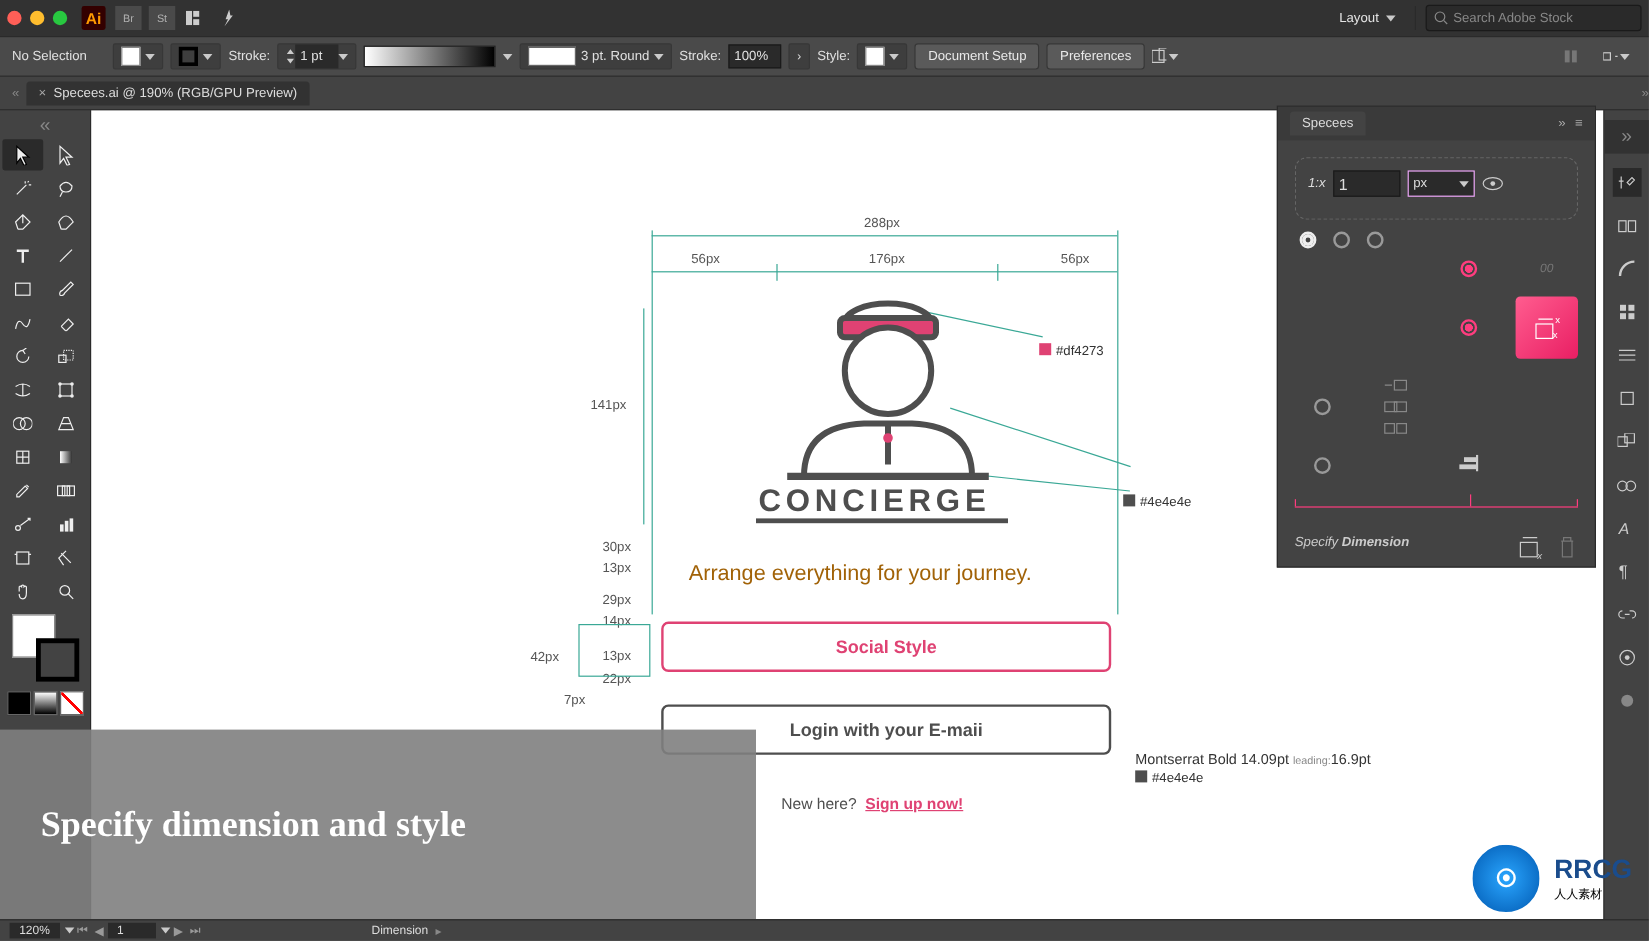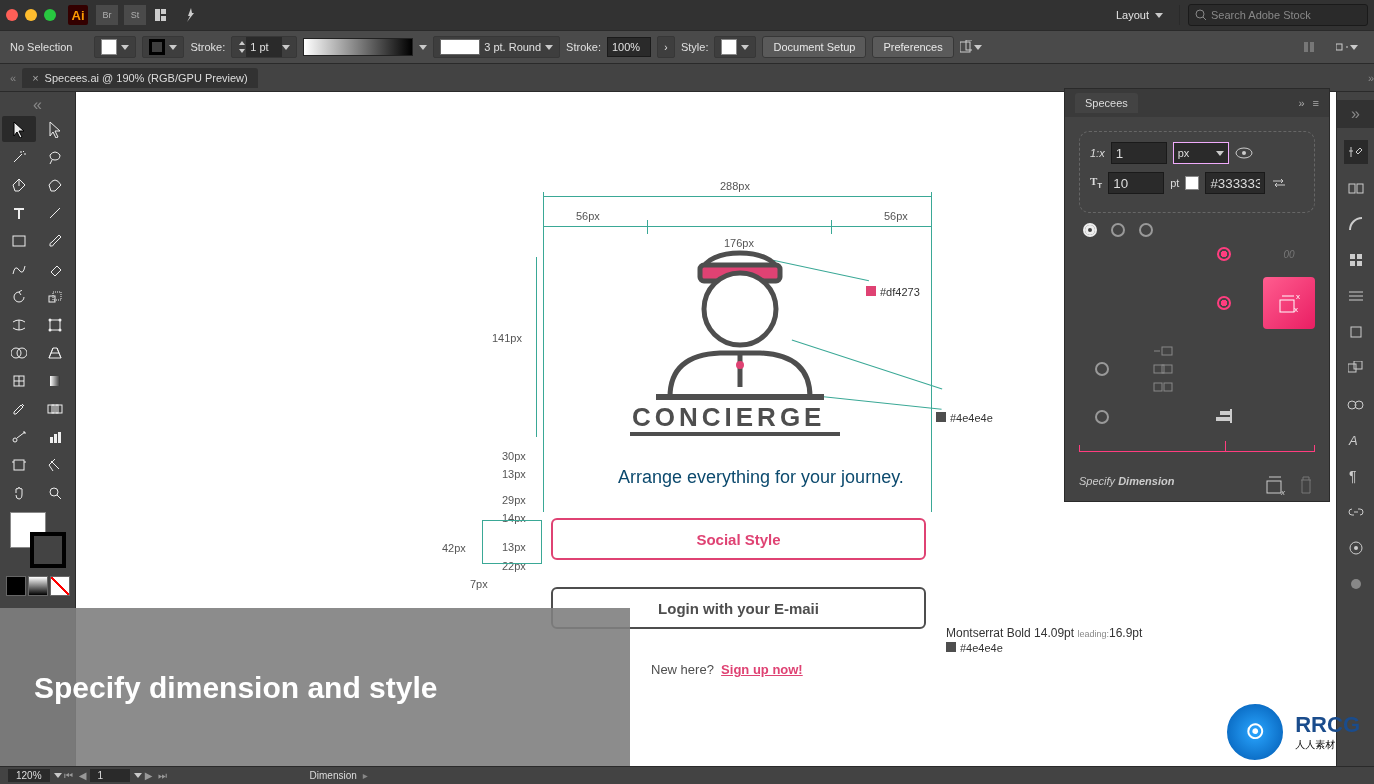--- a/index.html
+++ b/index.html
@@ -51,28 +51,28 @@
 
 .canvas-wrap{flex:1;background:#fff;position:relative;overflow:hidden;}
 .spec-line{position:absolute;border:0;border-top:1px solid #3aa896;}
 .spec-line-v{border:0;border-left:1px solid #3aa896;position:absolute;}
 .spec-lbl{position:absolute;font-size:11px;color:#555;}
 .spec-txt{position:absolute;font-size:11px;color:#333;}
 .chip{width:10px;height:10px;display:inline-block;margin-right:4px;}
 .chip-pink{background:#df4273;} .chip-dark{background:#4e4e4e;}
 
 
-.tagline{position:absolute;left:498px;top:460px;font-size:18px;color:#0c4a6e;margin-left:44px;}
+.tagline{position:absolute;left:498px;top:460px;font-size:18px;color:#a16207;}
 .btn-social{position:absolute;left:475px;top:520px;width:375px;height:42px;border:2px solid #df4273;border-radius:6px;display:flex;align-items:center;justify-content:center;color:#df4273;font-weight:600;font-size:15px;}
 .btn-email{position:absolute;left:475px;top:590px;width:375px;height:42px;border:2px solid #4e4e4e;border-radius:6px;display:flex;align-items:center;justify-content:center;color:#4e4e4e;font-weight:600;font-size:15px;}
 .sign{position:absolute;left:575px;top:658px;font-size:13px;color:#4e4e4e;}
 .sign a{color:#df4273;text-decoration:underline;font-weight:600;}
 
 
-.caption{position:absolute;left:0;bottom:16px;width:630px;height:160px;background:rgba(128,128,128,0.9);color:#fff;font-size:30px;font-weight:600;display:flex;align-items:center;padding-left:34px;}
+.caption{position:absolute;left:0;bottom:16px;width:630px;height:160px;background:rgba(128,128,128,0.9);color:#fff;font-size:30px;font-weight:600;display:flex;align-items:center;padding-left:34px;font-family:Liberation Serif, serif;}
 
 
 .status{height:18px;background:#434343;display:flex;align-items:center;color:#ddd;font-size:10px;padding:0 8px;position:absolute;bottom:0;left:0;right:0;border-top:1px solid #2a2a2a;}
 .status .zoom{background:#2a2a2a;padding:1px 8px;margin-right:4px;}
 .status .nav{width:14px;text-align:center;color:#999;}
 .status .sel{margin-left:140px;}
 .status .arr{margin-left:6px;color:#888;}
 
 
 .rstack{width:38px;background:#434343;border-left:1px solid #2a2a2a;display:flex;flex-direction:column;align-items:center;padding-top:8px;gap:12px;}
@@ -420,21 +420,21 @@
   </div>
 
   <div class="canvas-wrap">
 
     <div class="spec-lbl" style="left:644px;top:88px;">288px</div>
     <div class="spec-line" style="left:467px;top:104px;width:388px;"></div>
     <div class="spec-line-v" style="left:467px;top:100px;height:320px;"></div>
     <div class="spec-line-v" style="left:855px;top:100px;height:320px;"></div>
 
     <div class="spec-lbl" style="left:500px;top:118px;">56px</div>
-    <div class="spec-lbl" style="left:648px;top:118px;margin-top:27px;">176px</div>
+    <div class="spec-lbl" style="left:648px;top:118px;">176px</div>
     <div class="spec-lbl" style="left:808px;top:118px;">56px</div>
     <div class="spec-line" style="left:467px;top:134px;width:388px;"></div>
     <div class="spec-line-v" style="left:571px;top:128px;height:14px;"></div>
     <div class="spec-line-v" style="left:755px;top:128px;height:14px;"></div>
 
     <div class="spec-lbl" style="left:416px;top:240px;">141px</div>
     <div class="spec-line-v" style="left:460px;top:165px;height:180px;"></div>
 
     <div class="spec-lbl" style="left:426px;top:358px;text-align:right;">30px</div>
     <div class="spec-lbl" style="left:426px;top:376px;">13px</div>
@@ -573,30 +573,20 @@
       <div class="sp-row">
         <span style="font-style:italic;">1:x</span>
         <input class="sp-in" value="1" style="">
         <div class="sp-dd">
             <span>px</span>
             <span class="arrow-dn"></span>
           </div>
         <svg width="18" height="12">
             <ellipse cx="9" cy="6" rx="8" ry="5" stroke="#ccc" fill="none"></ellipse>
             <circle cx="9" cy="6" r="2" fill="#ccc"></circle>
-          </svg>
-      </div>
-      <div class="sp-row">
-        <span style="font-family:serif;font-weight:bold;">T<sub style="font-size:8px;">T</sub></span>
-        <input class="sp-in" value="10" style="">
-        <span>pt</span>
-        <span class="swatch" style="background:#fff;width:14px;height:14px;"></span>
-        <input class="sp-in" style="width: 60px;" value="#333333">
-        <svg width="16" height="12">
-            <path d="M2 4 L12 4 M10 2 L12 4 L10 6 M14 8 L4 8 M6 6 L4 8 L6 10" stroke="#ccc" fill="none"></path>
           </svg>
       </div>
     </div>
 
     <div class="sp-row" style="gap:14px;margin-left:4px;">
       <span class="radio on"></span>
       <span class="radio"></span>
       <span class="radio"></span>
     </div>
 

